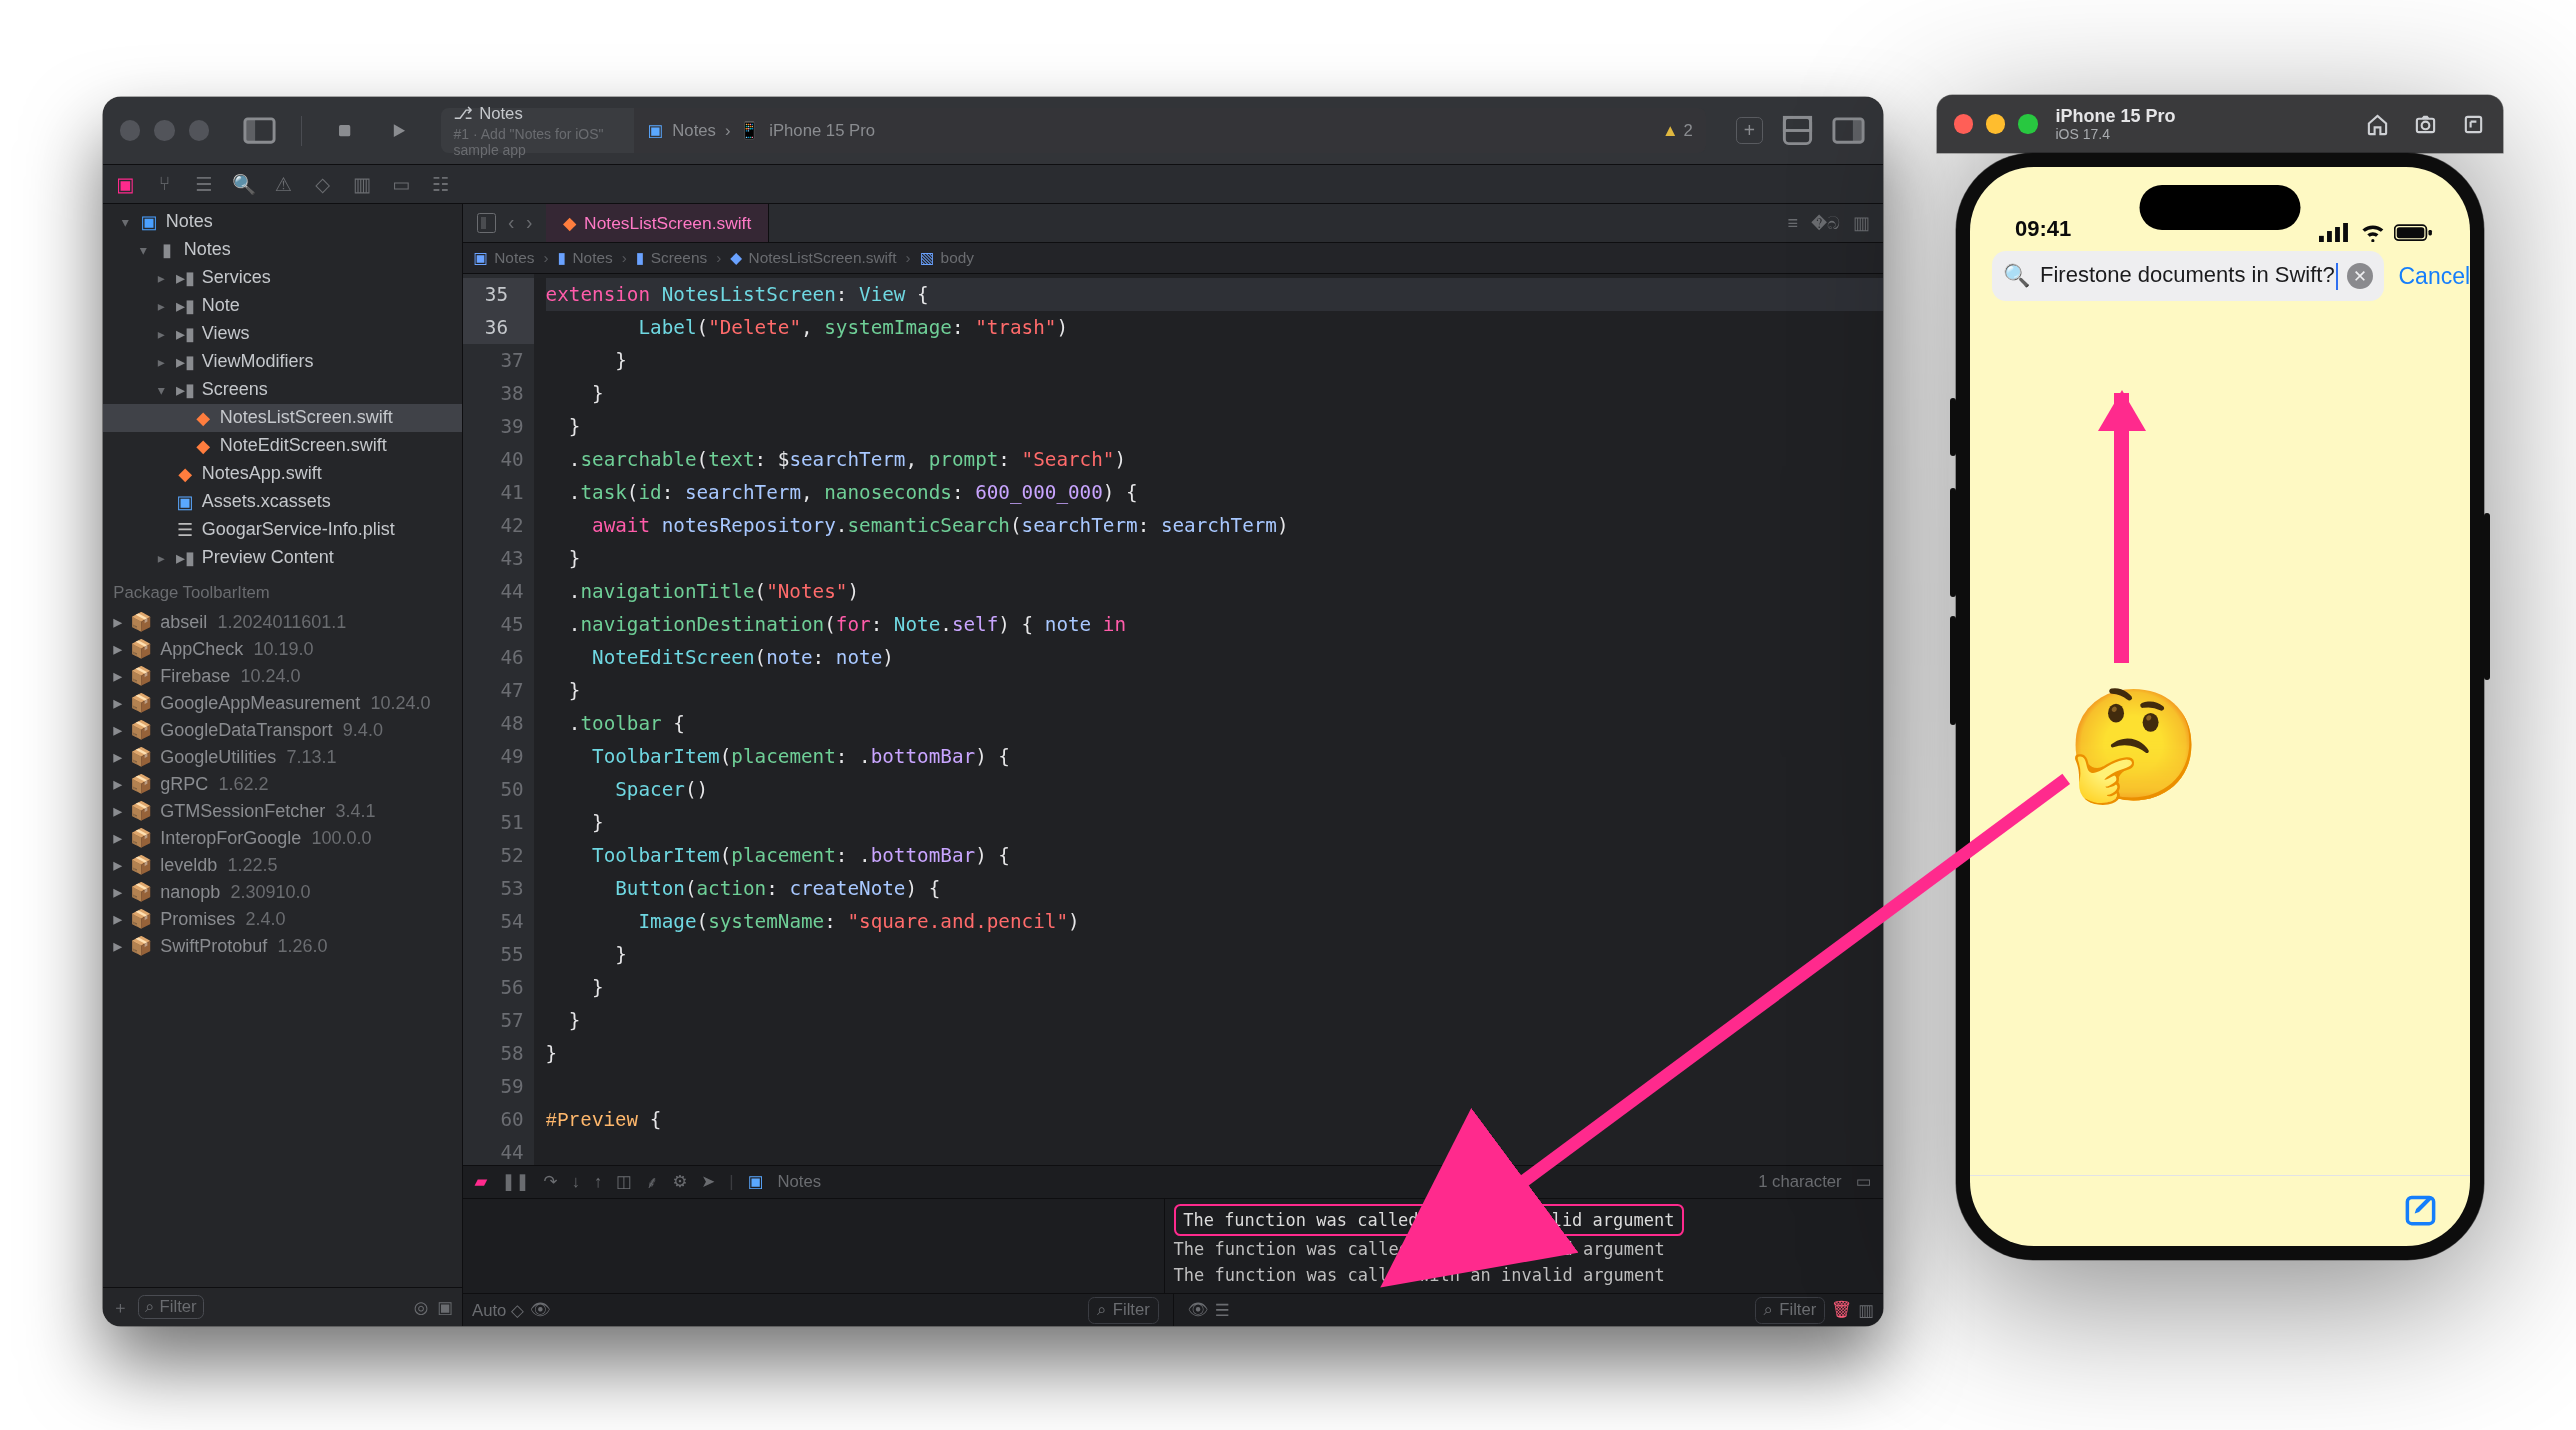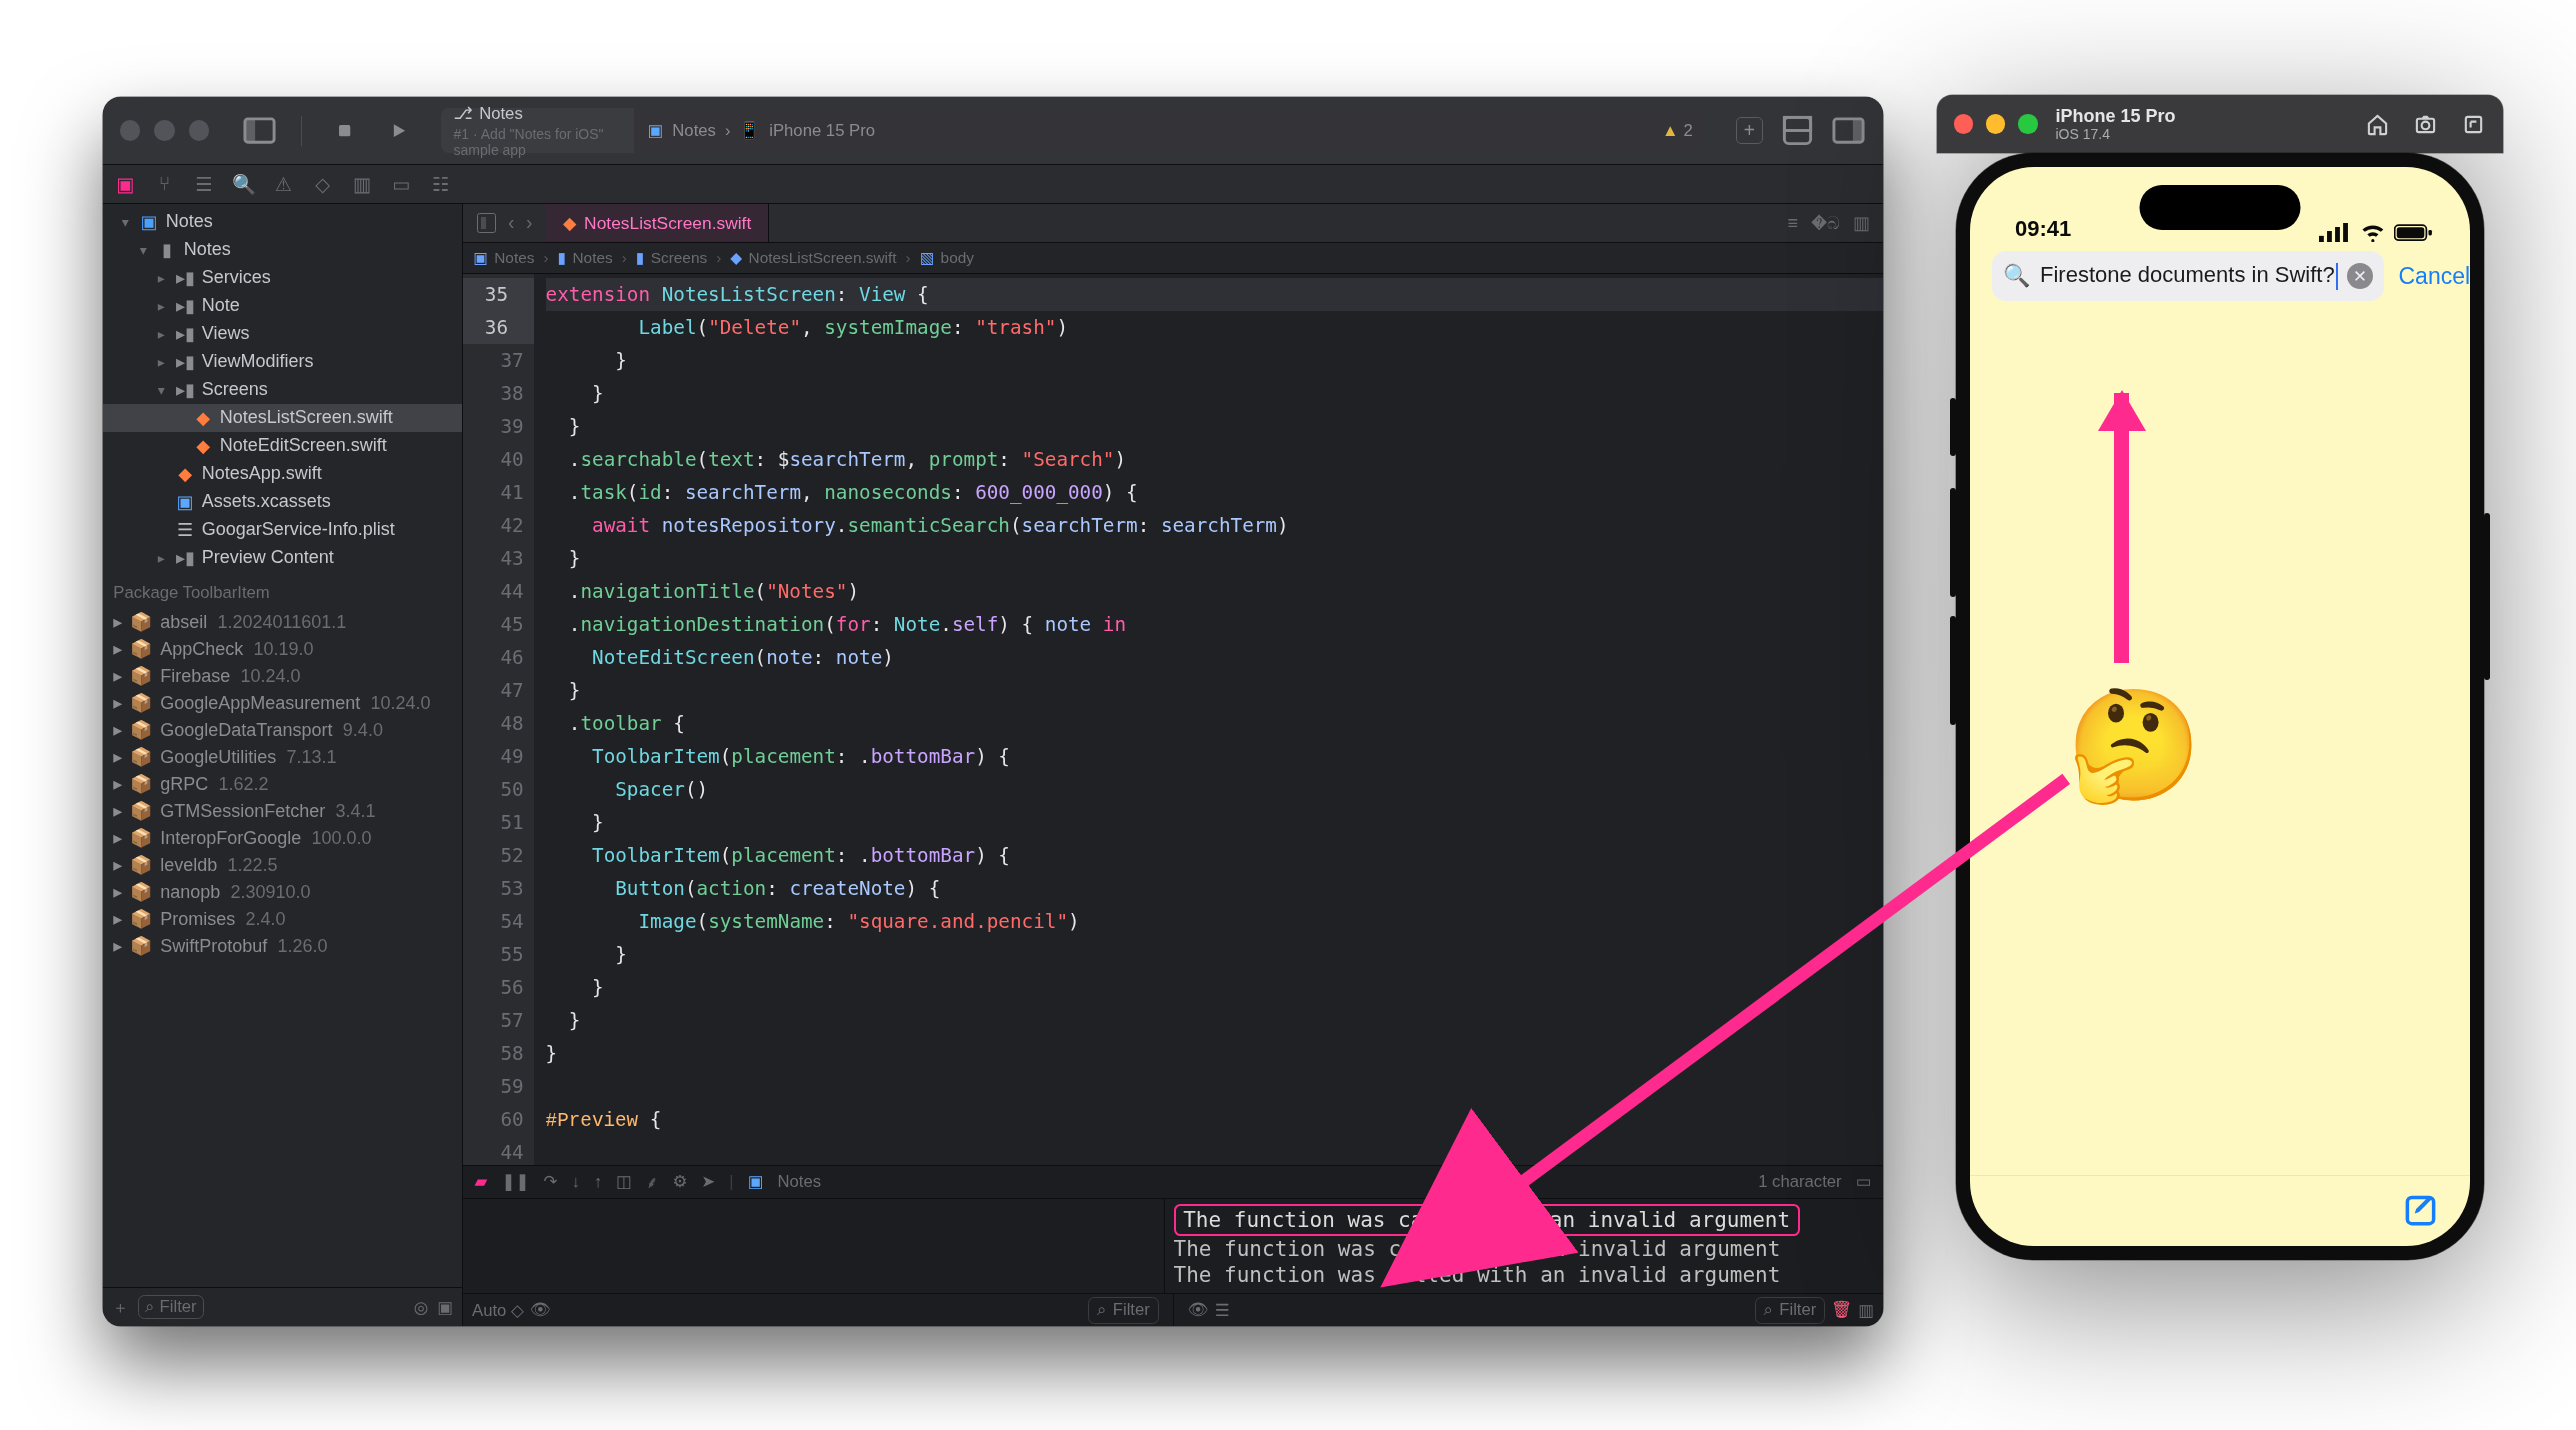--- a/index.html
+++ b/index.html
@@ -172,21 +172,21 @@
   .debug{
     height:161px;border-top:0.6px solid #0e0e10;background:#1c1d20;display:flex;flex-direction:column;
   }
   .debug-bar{
     height:36px;display:flex;align-items:center;gap:14px;padding:0 11.6px;
     border-bottom:0.6px solid #0e0e10;color:var(--xcode-text-dimmer);font-size:16.7px;
   }
   .debug-bar .grow{flex:1;}
   .debug-split{flex:1;display:flex;}
   .variables{flex:1;border-right:0.6px solid #0e0e10;}
-  .console{flex:1;font-family:"SF Mono",monospace;font-size:21px;color:#dcdcdc;padding:5.1px 9px;line-height:26px;overflow:hidden;}
+  .console{flex:1;font-family:"SF Mono",monospace;font-size:17px;color:#dcdcdc;padding:5.1px 9px;line-height:26px;overflow:hidden;}
   .console .hot{
     border:2.6px solid var(--pink-accent);border-radius:6.4px;display:inline-block;padding:1.3px 7.7px;
   }
   .console .dim{ color:#bfbfbf;}
   .debug-footer{height:36px;border-top:0.6px solid #0e0e10;display:flex;align-items:center;padding:0 9px;gap:10.3px;color:var(--xcode-text-dimmer);font-size:16.7px;}
   .debug-footer .half{flex:1;display:flex;align-items:center;gap:6px;}
   .debug-footer .filter{ border:0.6px solid #3a3c42;border-radius:6.4px;padding:2.6px 7.7px;display:flex;align-items:center;gap:6.4px;color:var(--xcode-text-dimmer);}
   .debug-footer .sep{width:0.6px;align-self:stretch;background:#0e0e10;margin:0 3.9px;}
 
   

